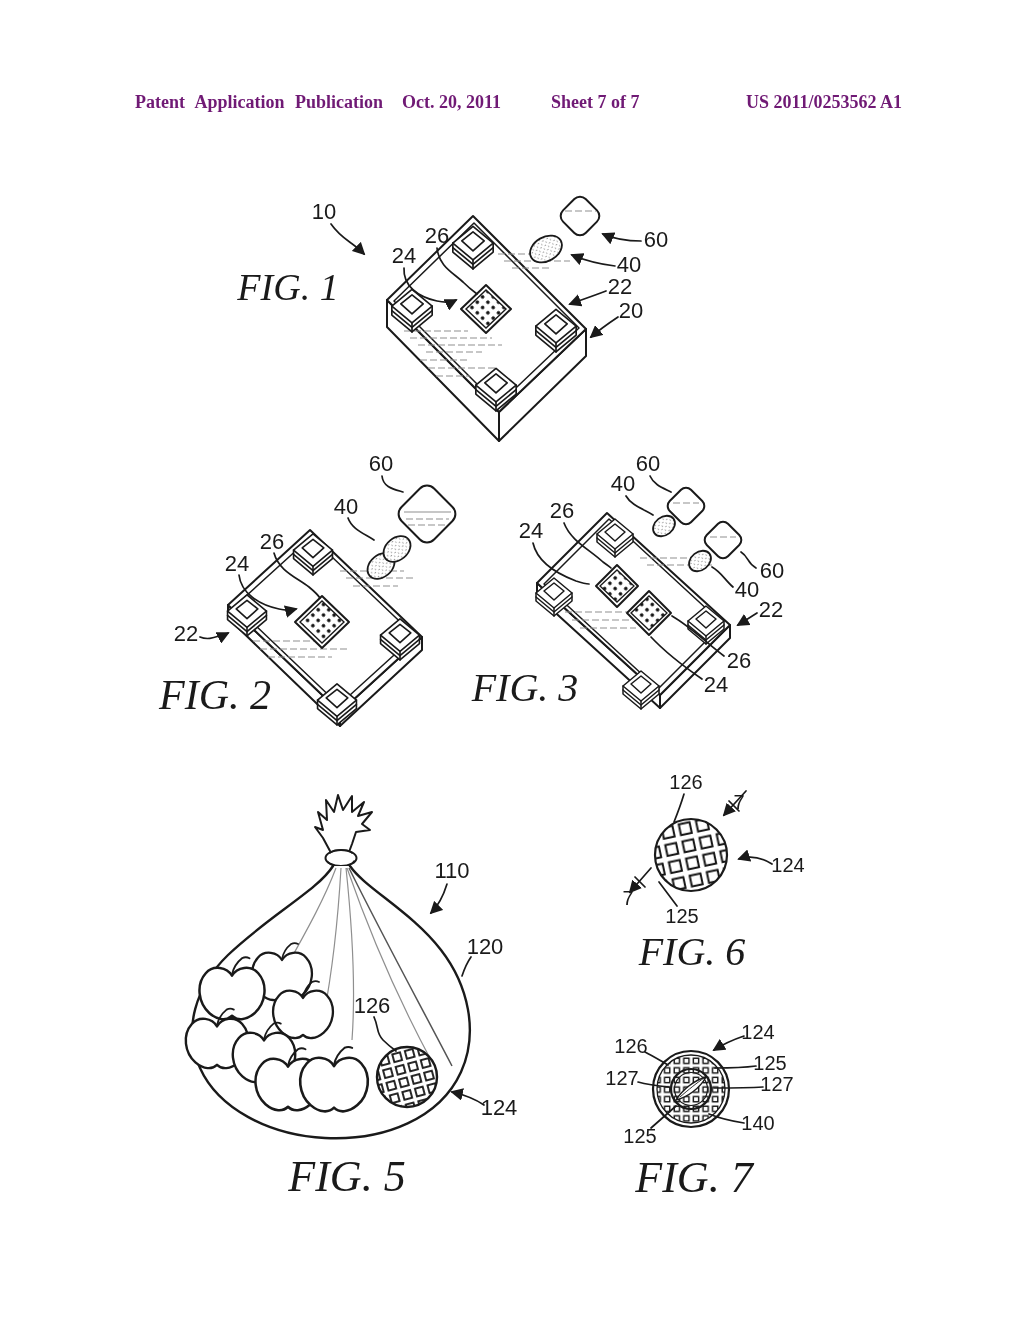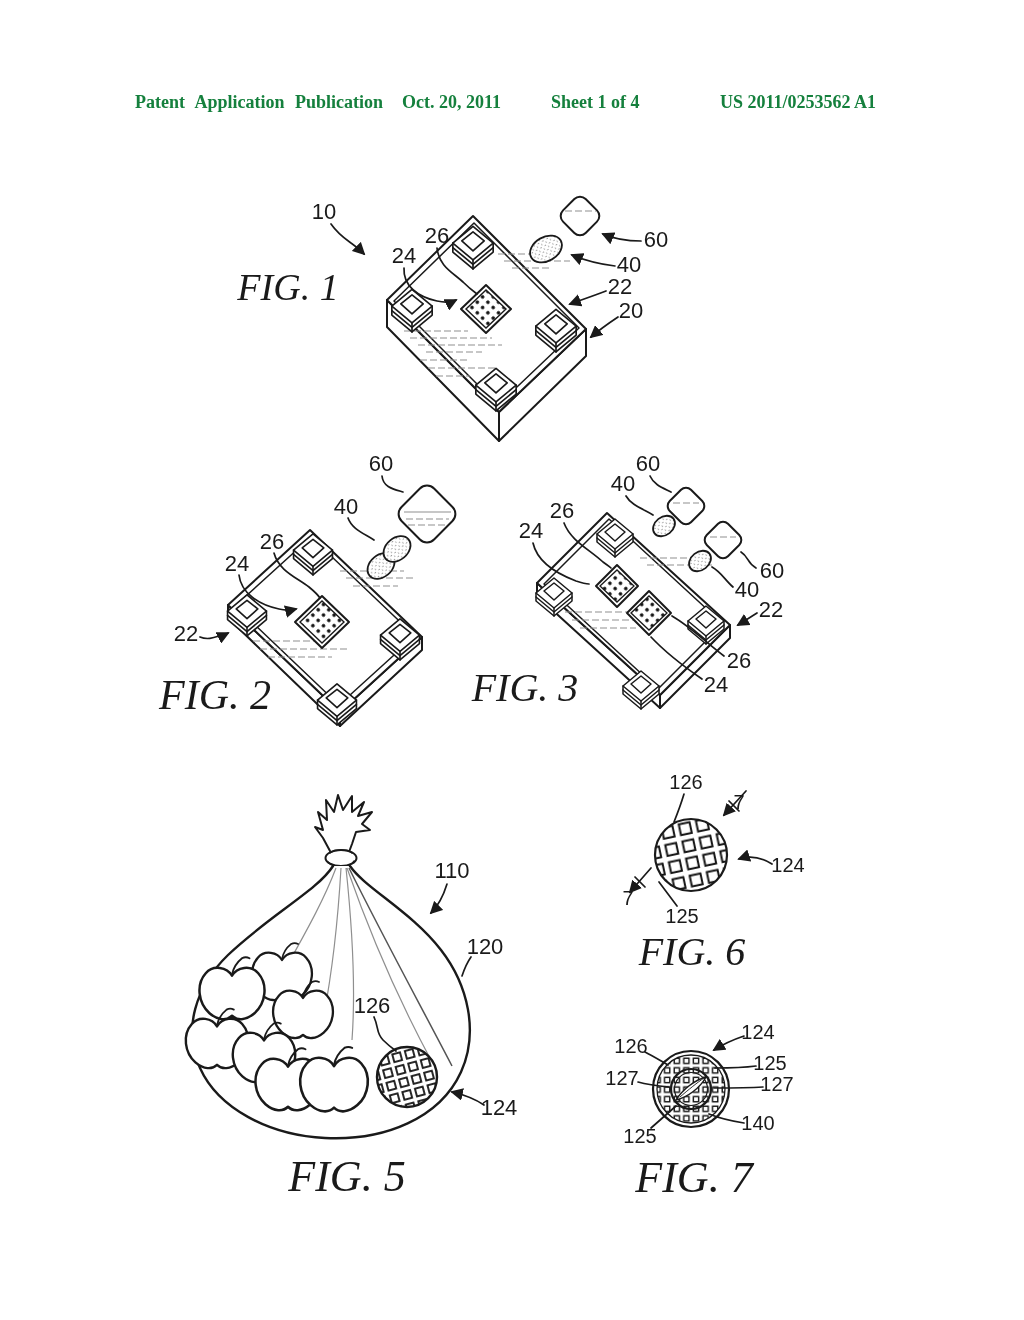--- a/index.html
+++ b/index.html
@@ -1,18 +1,18 @@
 <!DOCTYPE html>
 <html><head>
 <meta charset="utf-8">
 <style>
   html,body{margin:0;padding:0;background:#fff}
   .page{position:relative;width:1024px;height:1320px;background:#ffffff;overflow:hidden;
         font-family:"Liberation Serif",serif}
-  .header span{position:absolute;top:92px;font-weight:bold;font-size:18px;color:#15803d;
+  .header span{position:absolute;top:92px;font-weight:bold;font-size:18px;color:#701a75;
         white-space:nowrap;font-family:"Liberation Serif",serif}
   svg{position:absolute;left:0;top:0}
   svg text{fill:#1a1a1a}
   .lbl{font-family:"Liberation Sans",sans-serif;font-size:22px;text-anchor:middle}
   .lbl-s{font-family:"Liberation Sans",sans-serif;font-size:20px;text-anchor:middle}
   .cap{font-family:"Liberation Serif",serif;font-style:italic;text-anchor:middle}
   .f38{font-size:38px}.f40{font-size:40px}.f42{font-size:42px}.f44{font-size:44px}
   .ln{stroke:#1a1a1a;stroke-width:2;fill:none;stroke-linecap:round;stroke-linejoin:round}
   .ln1{stroke-width:1.5}
   .wfill{fill:#fff}
@@ -21,22 +21,22 @@
   .fold{stroke:#8f8f8f;stroke-width:1.2;fill:none}
 </style>
 </head>
 <body>
 
 <div class="page">
 
   <div class="header">
     <span style="left:135px;word-spacing:6px">Patent Application Publication</span>
     <span style="left:402px">Oct. 20, 2011</span>
-    <span style="left:551px">Sheet 1 of 4</span>
-    <span style="left:720px">US 2011/0253562 A1</span>
+    <span style="left:551px">Sheet 7 of 7</span>
+    <span style="left:746px">US 2011/0253562 A1</span>
   </div>
 
   <svg width="1024" height="1320" viewBox="0 0 1024 1320">
     <defs>
       <marker id="arr" viewBox="0 0 10 10" refX="8.5" refY="5" markerWidth="7.5" markerHeight="7.5" orient="auto">
         <path d="M0,0 L10,5 L0,10 Z" fill="#1a1a1a"></path>
       </marker>
       <pattern id="pdots" width="7.5" height="7.5" patternUnits="userSpaceOnUse" patternTransform="rotate(45)">
         <rect width="7.5" height="7.5" fill="#fff"></rect>
           <circle cx="3.7" cy="3.7" r="1.8" fill="#111"></circle>

